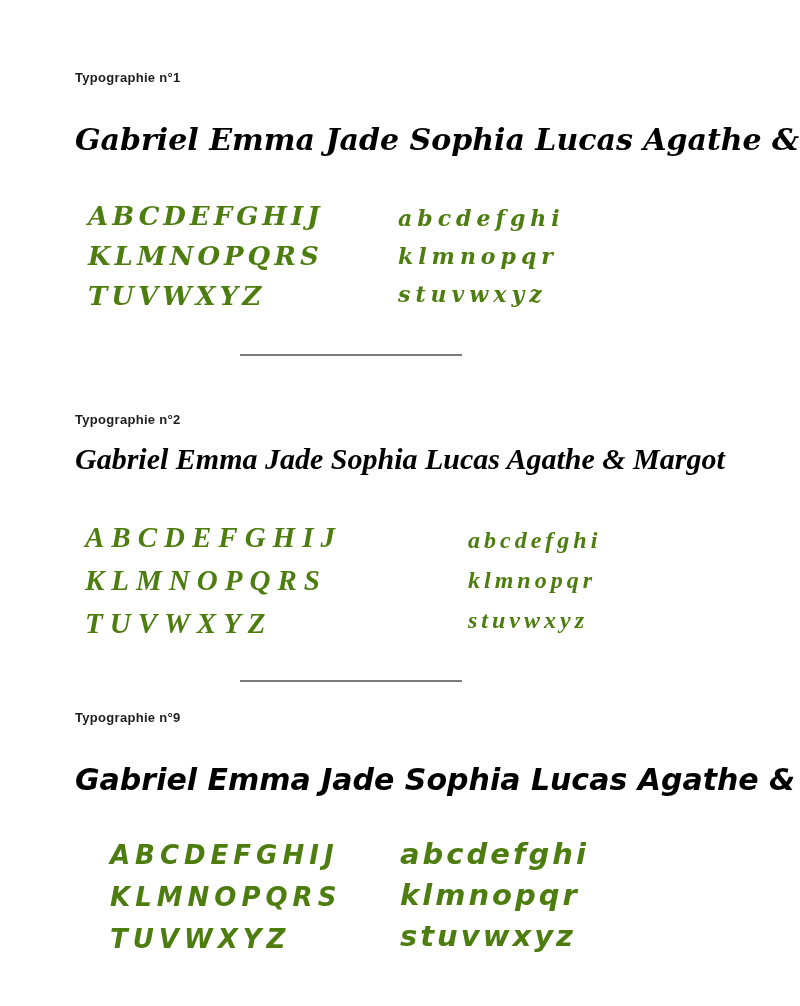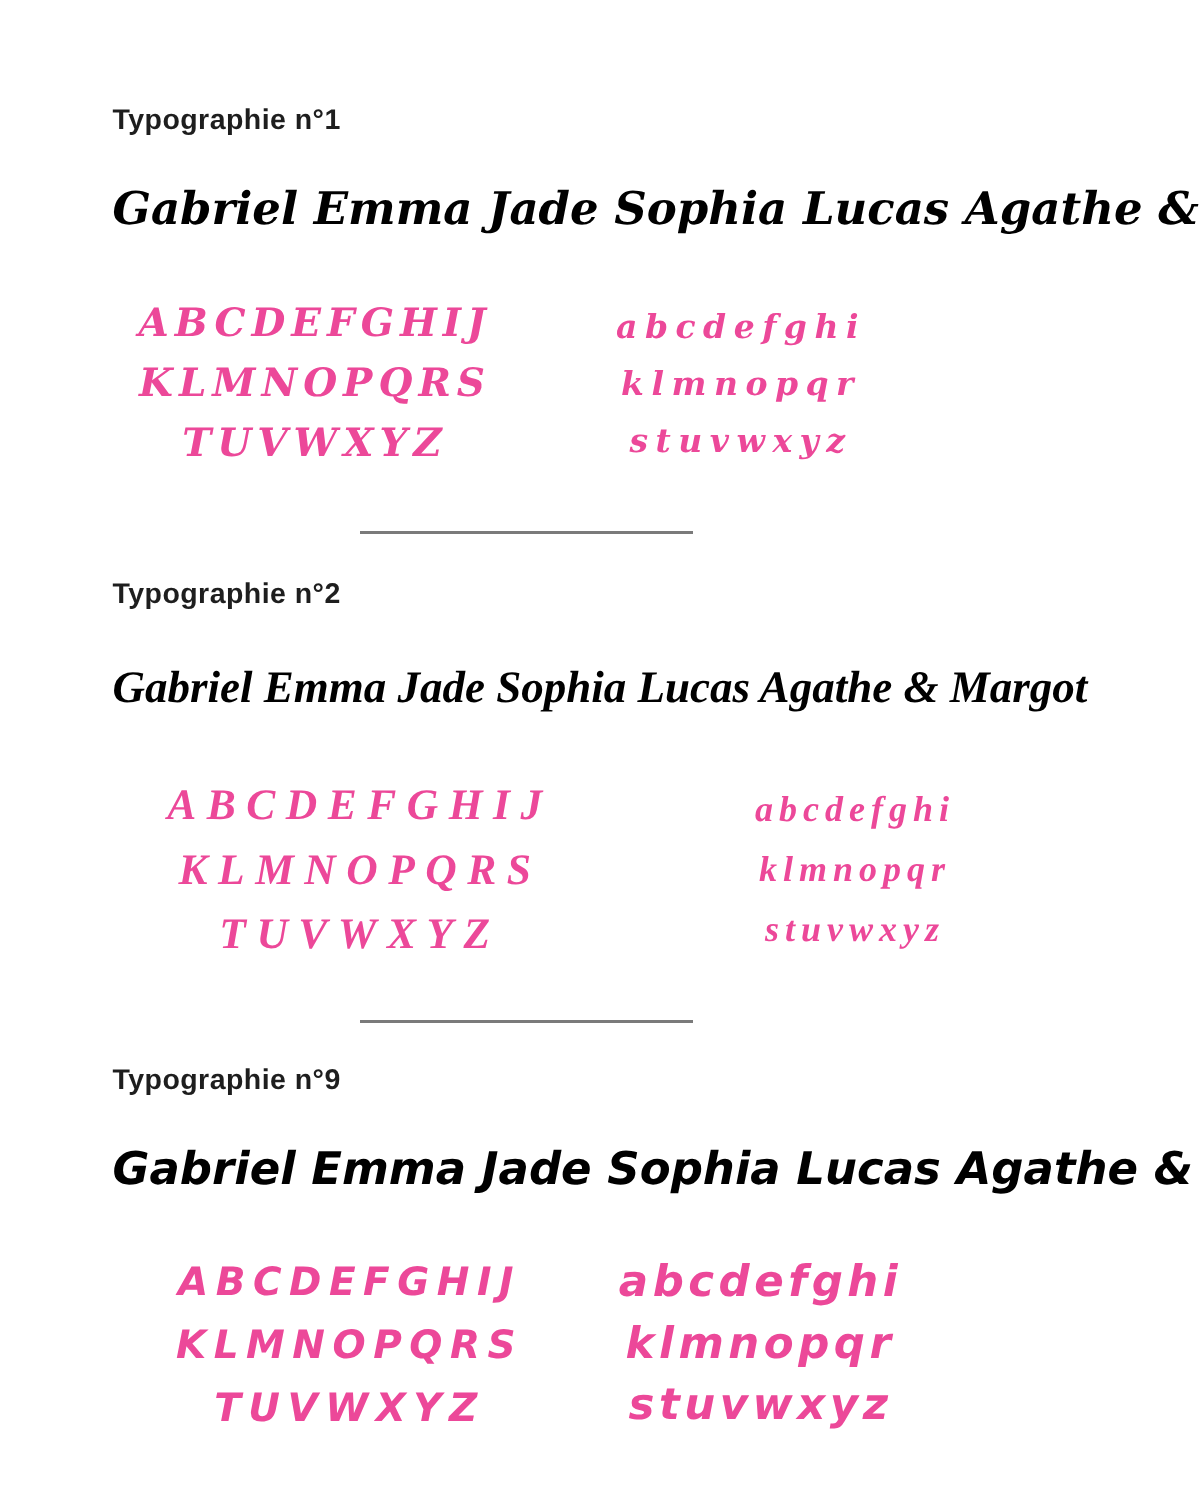--- a/index.html
+++ b/index.html
@@ -9,37 +9,36 @@
     height: 1006px;
     background: #ffffff;
     overflow: hidden;
     font-family: "Liberation Sans", sans-serif;
     color: #000000;
   }
   .section-label {
     position: absolute;
     margin: 0;
     font-family: "Liberation Sans", sans-serif;
-    font-size: 19px;
+    font-size: 13px;
     font-weight: 600;
     letter-spacing: 0.3px;
     color: #1e1e1e;
     white-space: nowrap;
   }
   .sample-sentence {
     position: absolute;
     left: 75px;
     font-size: 30px;
     white-space: nowrap;
     color: #000000;
   }
   .alpha {
     position: absolute;
-    text-align: center;
-    color: #ec4899;
+    color: #4d7c0f;
   }
   .alpha .alpha-row { white-space: nowrap; }
   
   .font1 { font-family: "DejaVu Serif", serif; font-style: italic; font-weight: 700; }
   .font2 { font-family: "Liberation Serif", serif; font-style: italic; font-weight: 700; }
   .font3 { font-family: "DejaVu Sans", sans-serif; font-style: italic; font-weight: 700; }
 
   
   .label-1 { left: 75px; top: 70px; }
   .sentence-1 { top: 122px; }
@@ -51,21 +50,21 @@
     position: absolute;
     left: 240px;
     width: 222px;
     height: 2px;
     background: #7a7a7a;
   }
   .divider-1 { top: 354px; }
   .divider-2 { top: 680px; }
 
   
-  .label-2 { left: 75px; top: 386px; }
+  .label-2 { left: 75px; top: 412px; }
   .sentence-2 { top: 442px; }
   .upper-2 { left: 85px;  top: 516px; width: 310px; font-size: 29px; line-height: 43px; letter-spacing: 7px; }
   .lower-2 { left: 468px; top: 520px; width: 204px; font-size: 24px; line-height: 40px; letter-spacing: 4px; }
 
   
   .label-3 { left: 75px; top: 710px; }
   .sentence-3 { top: 762px; }
   .upper-3 { left: 110px; top: 834px; width: 246px; font-size: 26px; line-height: 42px; letter-spacing: 5px; }
   .lower-3 { left: 400px; top: 834px; width: 214px; font-size: 29px; line-height: 41px; letter-spacing: 3px; }
 </style>

